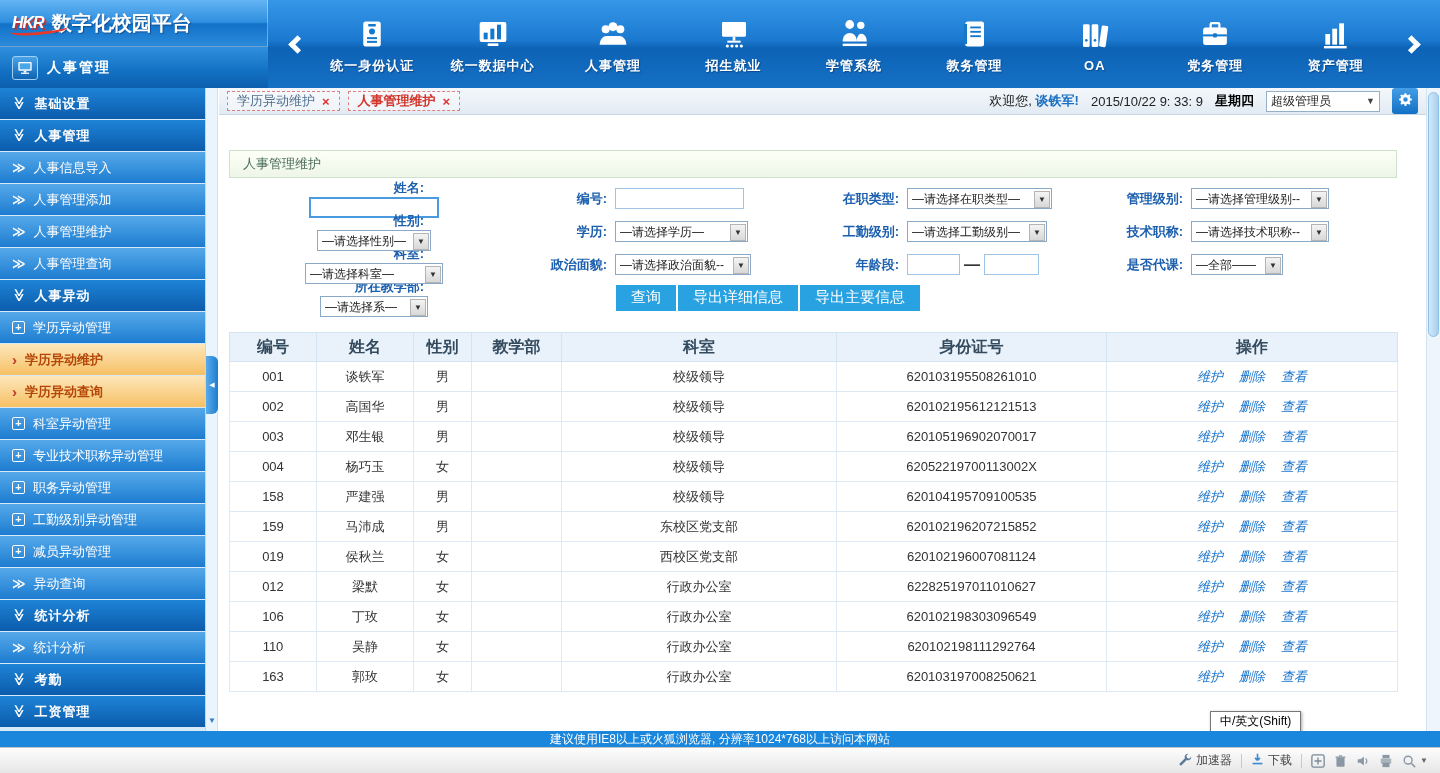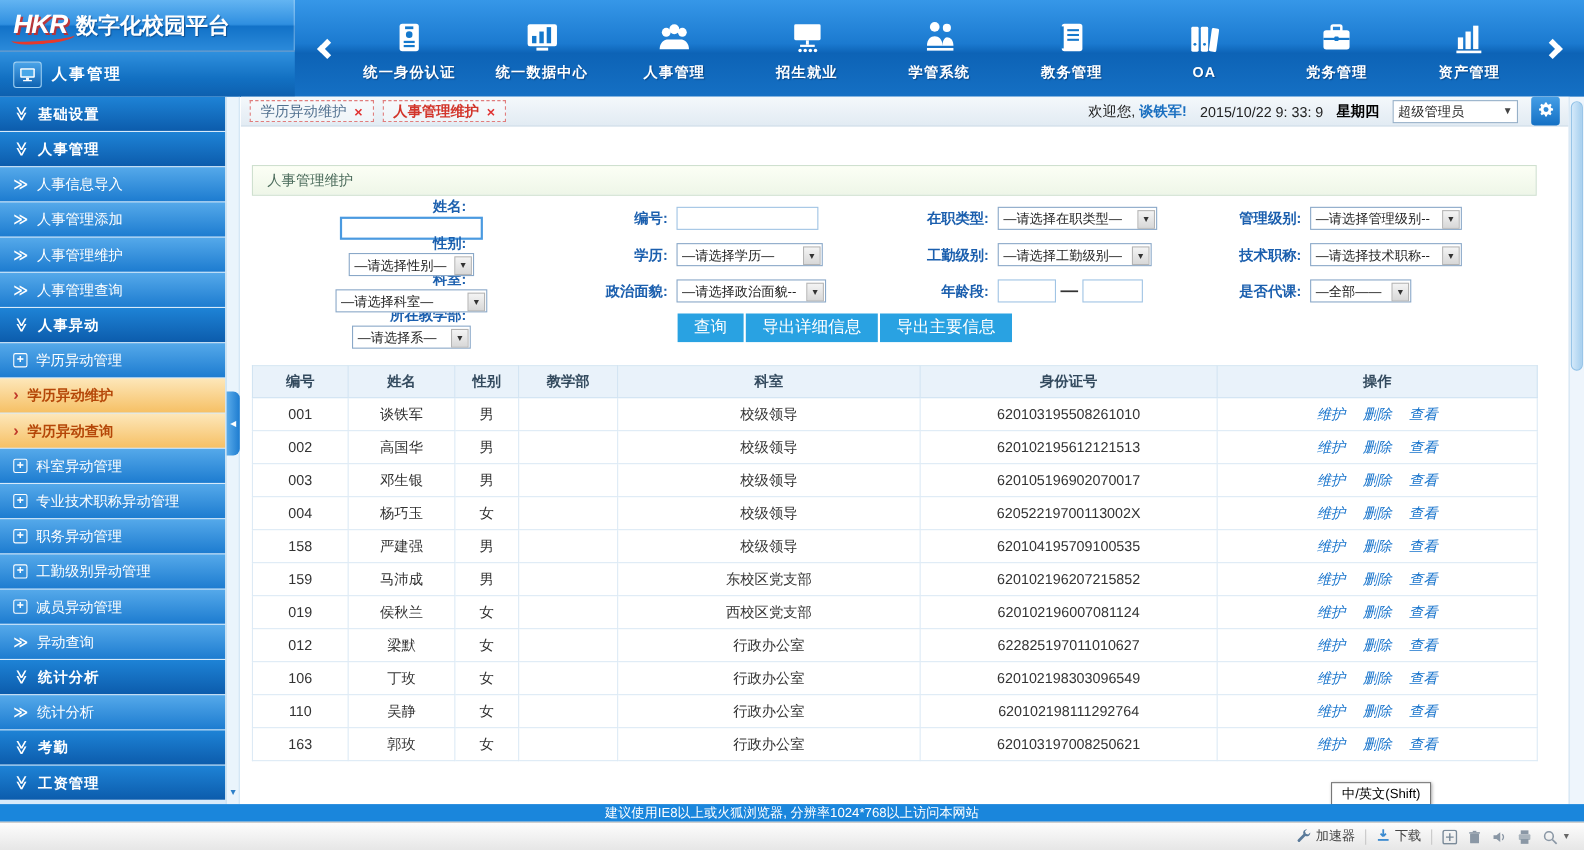--- a/index.html
+++ b/index.html
@@ -5,21 +5,21 @@
   html,body{margin:0;padding:0;width:1440px;height:773px;overflow:hidden;
     font-family:"Liberation Sans","DejaVu Sans",sans-serif;background:#fff;}
   *{box-sizing:border-box;}
 
   
   .header{position:absolute;top:0;left:0;width:1440px;height:88px;
     background:linear-gradient(180deg,#3697e8 0%,#1b7ad0 45%,#0d63b6 55%,#1570c4 100%);}
   .logo-area{position:absolute;top:0;left:0;width:268px;height:46px;
     background:linear-gradient(180deg,#63b4f2 0%,#2f8fe0 48%,#1272c8 52%,#2b8ada 100%);
     display:flex;align-items:center;padding-left:12px;gap:8px;border-right:1px solid rgba(255,255,255,.35);}
-  .logo-mark{font-style:italic;font-weight:900;font-size:24px;color:#fff;letter-spacing:-1px;
+  .logo-mark{font-style:italic;font-weight:900;font-size:16px;color:#fff;letter-spacing:-1px;
     text-shadow:2px 2px 0 rgba(210,40,30,.85);position:relative;}
   .logo-mark::after{content:"";position:absolute;left:-2px;bottom:-3px;width:58px;height:8px;
     border-bottom:3px solid #e6392b;border-radius:50%;transform:rotate(-5deg);}
   .logo-title{font-size:20px;font-weight:bold;color:#fff;text-shadow:1px 1px 1px rgba(0,40,90,.5);}
   .module-bar{position:absolute;top:46px;left:0;width:268px;height:42px;
     background:linear-gradient(180deg,#2f90de 0%,#1270c2 60%,#0d5fae 100%);
     display:flex;align-items:center;padding-left:12px;gap:9px;border-top:1px solid rgba(255,255,255,.4);}
   .module-title{color:#fff;font-size:14px;font-weight:bold;letter-spacing:2px;}
   .module-icon{width:26px;height:24px;background:linear-gradient(180deg,#4aa3e8,#0f63b2);
     border:1px solid #9fd0f2;border-radius:3px;display:flex;align-items:center;justify-content:center;}
@@ -97,21 +97,21 @@
   .sel-arrow{width:16px;height:17px;margin:0 1px;background:linear-gradient(180deg,#f4f4f4,#d8d8d8);
     border:1px solid #b4b4b4;font-size:8px;color:#333;display:flex;align-items:center;justify-content:center;flex:0 0 auto;}
   .range-dash{margin:0 4px;color:#333;font-weight:bold;}
   .btns{display:flex;gap:2px;margin-left:97px;}
   .btn{height:26px;border:none;background:#29a2e2;color:#fff;font-size:15px;padding:0 15px;
     cursor:pointer;font-family:inherit;}
 
   
   .grid-wrap{position:absolute;top:217px;left:10px;width:1168px;}
   table.grid{width:1168px;border-collapse:collapse;table-layout:fixed;}
-  .grid th{height:29px;background:#e9f2fa;border:1px solid #d2e4f2;font-size:13px;color:#334a5e;
+  .grid th{height:29px;background:#e9f2fa;border:1px solid #d2e4f2;font-size:16px;color:#334a5e;
     font-weight:bold;text-align:center;}
   .grid td{height:30px;border:1px solid #ddeaf5;font-size:13px;color:#333;text-align:center;
     overflow:hidden;white-space:nowrap;}
   .op{color:#1874cc;font-style:italic;text-decoration:none;margin:0 8px;cursor:pointer;}
 
   
   .footer-strip{position:absolute;top:731px;left:0;width:1440px;height:16px;background:#1a86dc;
     color:#fff;font-size:12px;text-align:center;line-height:16px;}
   .statusbar{position:absolute;top:747px;left:0;width:1440px;height:26px;
     background:linear-gradient(180deg,#fdfdfd,#e6e6e6);border-top:1px solid #c4c4c4;

